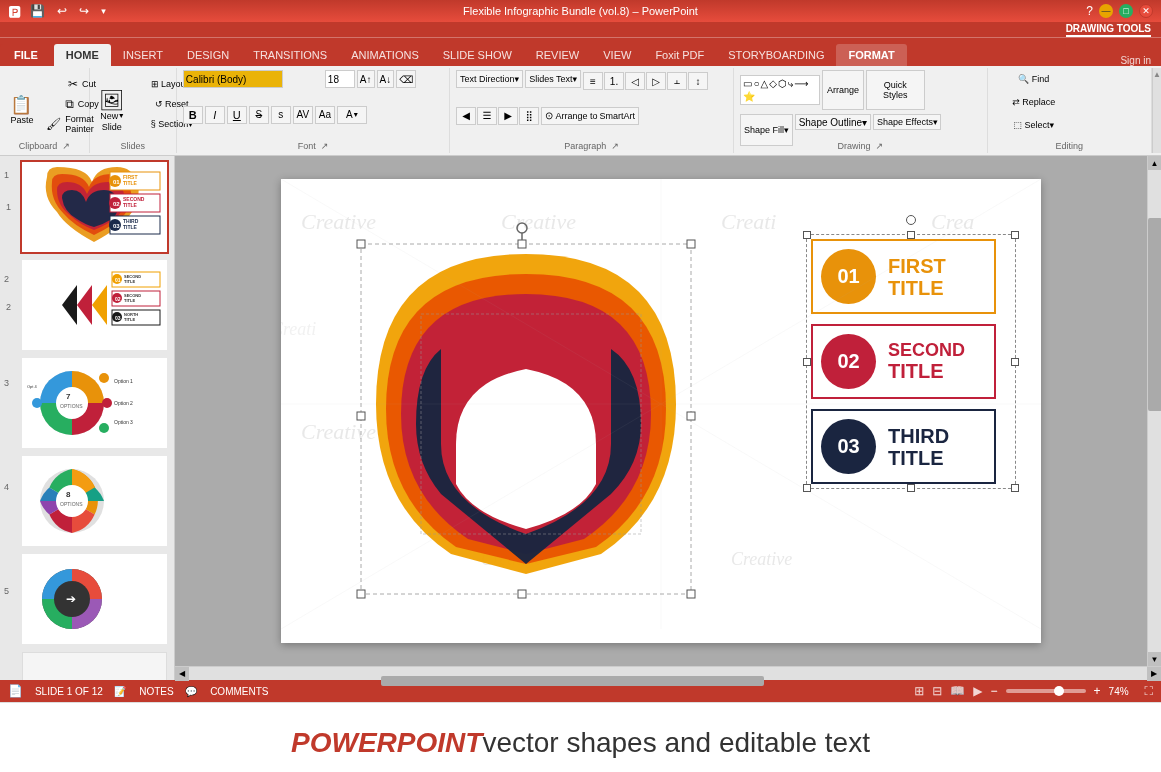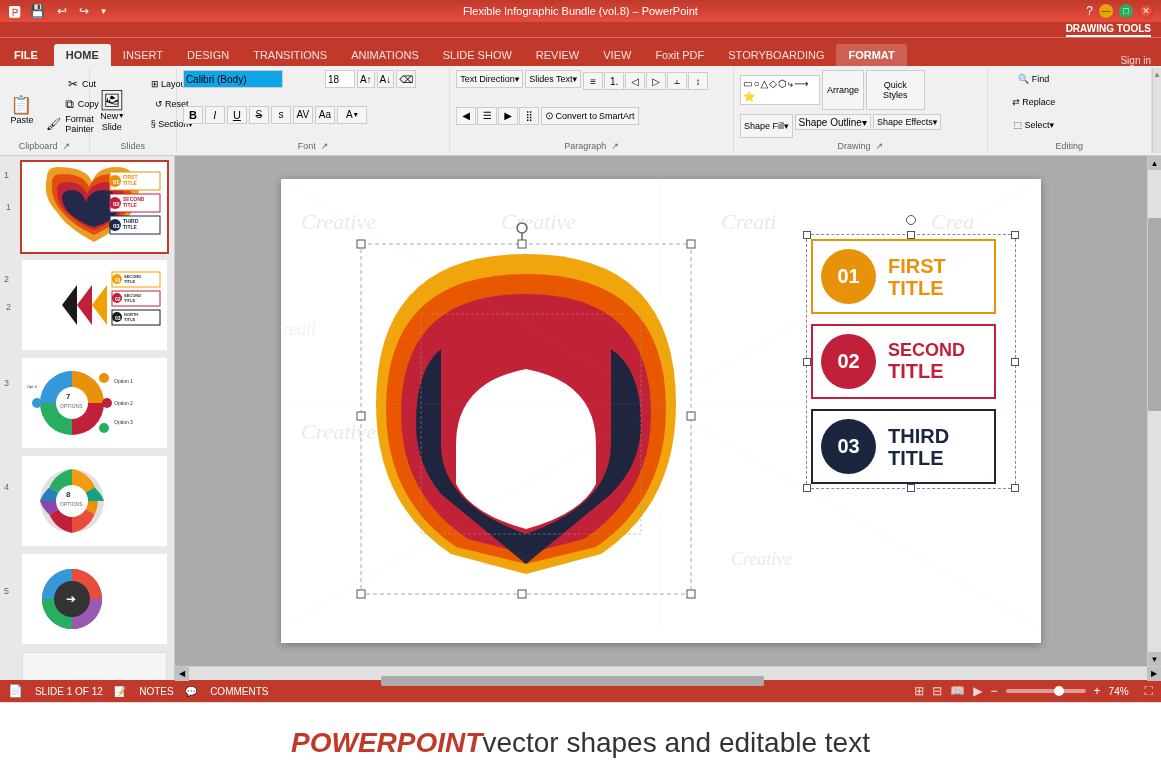--- a/index.html
+++ b/index.html
@@ -256,21 +256,21 @@
       flex: 1;
       display: flex;
     }
 
     
     .font-selector {
       height: 18px;
       font-size: 10px;
       border: 1px solid #ccc;
       padding: 0 2px;
-      background: #0ea5e9;
+      background: #eab308;
       width: 100px;
     }
     .font-size-selector {
       height: 18px;
       font-size: 10px;
       border: 1px solid #ccc;
       padding: 0 2px;
       background: white;
       width: 35px;
     }
@@ -391,21 +391,21 @@
       </div>
       <div style="display:flex; gap:1px; margin-top:2px;">
         <button style="width:20px; height:18px; border:1px solid #ccc; background:#f5f5f5; cursor:pointer; font-size:10px;">◀</button>
         <button style="width:20px; height:18px; border:1px solid #ccc; background:#f5f5f5; cursor:pointer; font-size:10px;">☰</button>
         <button style="width:20px; height:18px; border:1px solid #ccc; background:#f5f5f5; cursor:pointer; font-size:10px;">▶</button>
         <button style="width:20px; height:18px; border:1px solid #ccc; background:#f5f5f5; cursor:pointer; font-size:10px;">⣿</button>
       </div>
       <div style="margin-top:2px;">
         <button style="height:18px; font-size:9px; border:1px solid #ccc; background:#f5f5f5; cursor:pointer; padding:0 3px; display:flex; align-items:center; gap:2px;">
           <span style="font-size:10px;">⊙</span>
-          <span>Convert to</span> SmartArt
+          <span>Arrange to</span> SmartArt
         </button>
       </div>
     </div>
     <span class="ribbon-group-label">Paragraph &nbsp;↗</span>
   </div>
 
   <div class="ribbon-group" style="min-width:200px;">
     <div class="ribbon-group-content">
       <div style="display:flex; gap:2px; align-items:center; flex-wrap:wrap;">
         <div style="border:1px solid #ccc; background:white; padding:2px; display:flex; flex-wrap:wrap; gap:1px; width:80px;">
@@ -415,21 +415,21 @@
           <span style="font-size:10px; cursor:pointer;">◇</span>
           <span style="font-size:10px; cursor:pointer;">⬡</span>
           <span style="font-size:10px; cursor:pointer;">⤷</span>
           <span style="font-size:10px; cursor:pointer;">⟶</span>
           <span style="font-size:10px; cursor:pointer;">⭐</span>
         </div>
         <button style="height:40px; font-size:9px; border:1px solid #ccc; background:#f5f5f5; cursor:pointer; padding:0 4px;">Arrange</button>
         <button style="height:40px; font-size:9px; border:1px solid #ccc; background:#f5f5f5; cursor:pointer; padding:0 16px;">Quick<br>Styles</button>
       </div>
       <div style="display:flex; gap:2px; flex-wrap:wrap; margin-top:2px;">
-        <button style="height:24px; font-size:9px; border:1px solid #ccc; background:#f5f5f5; cursor:pointer; padding:0 3px;">Shape Fill▾</button>
+        <button style="height:32px; font-size:9px; border:1px solid #ccc; background:#f5f5f5; cursor:pointer; padding:0 3px;">Shape Fill▾</button>
         <button style="height:16px; font-size:10px; border:1px solid #ccc; background:#f5f5f5; cursor:pointer; padding:0 3px;">Shape Outline▾</button>
         <button style="height:16px; font-size:9px; border:1px solid #ccc; background:#f5f5f5; cursor:pointer; padding:0 3px;">Shape Effects▾</button>
       </div>
     </div>
     <span class="ribbon-group-label">Drawing &nbsp;↗</span>
   </div>
 
   <div class="ribbon-group">
     <div class="ribbon-group-content">
       <div class="ribbon-btn ribbon-btn-small">🔍 Find</div>

